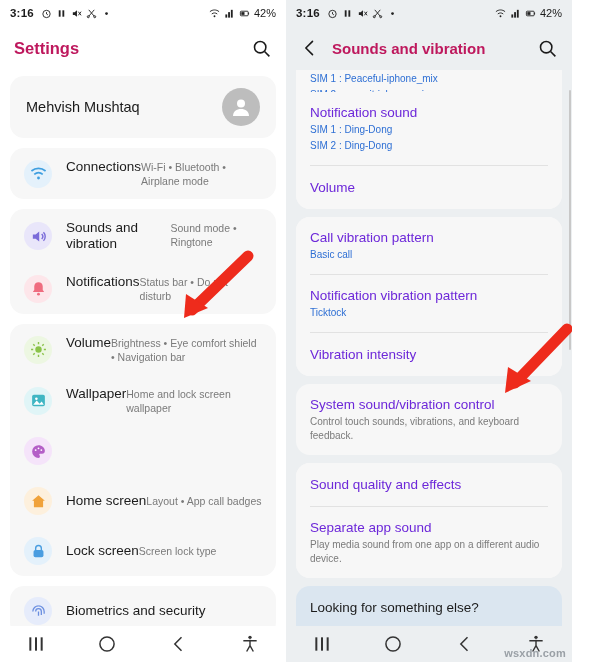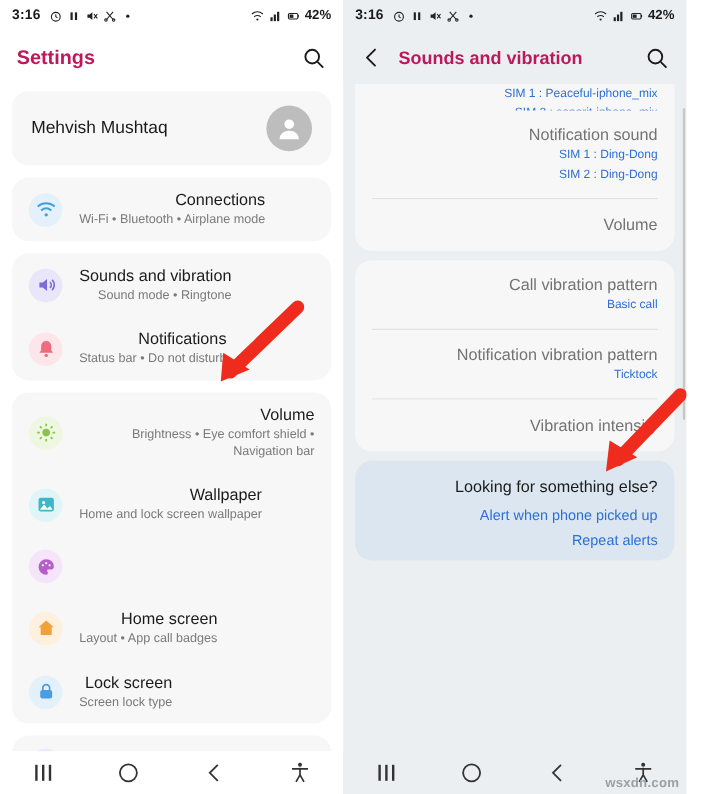--- a/index.html
+++ b/index.html
@@ -6,21 +6,21 @@
     margin: 0; padding: 0;
     background: #ffffff;
   }
   body {
     width: 600px; height: 662px;
     font-family: "Liberation Sans", sans-serif;
     overflow: hidden;
   }
   .screens {
     display: flex;
-    width: 572px; height: 662px; text-align: right;
+    width: 572px; height: 662px;
   }
   .phone {
     width: 300px; height: 662px;
     position: relative;
     overflow: hidden;
     background: #f2f2f2;
   }
   .phone.left { background: #ffffff; }
   .phone.right { background: #eceff1; }
 
@@ -36,21 +36,21 @@
   }
   .phone.right .statusbar { background: #eceff1; }
   .status-time { font-size: 11.5px; font-weight: 600; letter-spacing: .2px; }
   .status-icons-left {
     display: flex; align-items: center; gap: 4px; margin-left: 7px;
   }
   .status-icons-right {
     margin-left: auto; display: flex; align-items: center; gap: 4px;
   }
   .sicon { width: 11px; height: 11px; display: inline-block; }
-  .batt-text { font-size: 11px; font-weight: 700; }
+  .batt-text { font-size: 11px; font-weight: 400; }
 
   
   .header {
     height: 44px;
     display: flex;
     align-items: center;
     padding: 0 14px;
     background: #ffffff;
   }
   .phone.right .header { background: #eceff1; }
@@ -96,28 +96,28 @@
     min-height: 38px;
     box-sizing: border-box;
   }
   .row .ico {
     width: 28px; height: 28px;
     border-radius: 50%;
     display: flex; align-items: center; justify-content: center;
     flex: 0 0 28px;
     margin-right: 14px;
   }
-  .row .texts { display: flex; flex-direction: column; justify-content: center; }
+  .row .texts { display: flex; flex-direction: row; justify-content: center; }
   .row .label { font-size: 13.5px; color: #1b1b1b; line-height: 16px; }
   .row .sub { font-size: 10.5px; color: #7a7a7a; line-height: 14px; margin-top: 1px; }
 
   
   .rlist { padding: 0 10px; }
   .ritem { padding: 12px 14px 12px 14px; background: #f7f7f7; }
-  .ritem .label { font-size: 13.5px; color: #737373; line-height: 17px; }
+  .ritem .label { font-size: 13.5px; color: #6d28d9; line-height: 17px; }
   .ritem .sub { font-size: 10px; color: #7b7b7b; line-height: 14px; margin-top: 2px; }
   .ritem .sub.blue { color: #2e6fd4; }
   .rsep { height: 1px; background: #e2e2e2; margin: 0 14px; }
 
   .rblock {
     background: #f7f7f7;
     border-radius: 14px;
     overflow: hidden;
     margin-bottom: 8px;
   }
@@ -471,21 +471,37 @@
         <div class="ritem">
           <div class="label">Notification vibration pattern</div>
           <div class="sub blue">Ticktock</div>
         </div>
         <div class="rsep"></div>
         <div class="ritem" style="padding-top:13px;padding-bottom:13px;">
           <div class="label">Vibration intensity</div>
         </div>
       </div>
 
-
+      <div class="rblock" style="margin-bottom:8px;">
+        <div class="ritem">
+          <div class="label">System sound/vibration control</div>
+          <div class="sub">Control touch sounds, vibrations, and keyboard feedback.</div>
+        </div>
+      </div>
+
+      <div class="rblock" style="margin-bottom:8px;">
+        <div class="ritem" style="padding-top:13px;padding-bottom:13px;">
+          <div class="label">Sound quality and effects</div>
+        </div>
+        <div class="rsep"></div>
+        <div class="ritem">
+          <div class="label">Separate app sound</div>
+          <div class="sub">Play media sound from one app on a different audio device.</div>
+        </div>
+      </div>
     </div>
 
     <div class="looking">
       <div class="lt">Looking for something else?</div>
       <div class="ll">Alert when phone picked up</div>
       <div class="ll2">Repeat alerts</div>
     </div>
 
     <div class="scrollbar" style="top:90px; height:260px;"></div>
 

